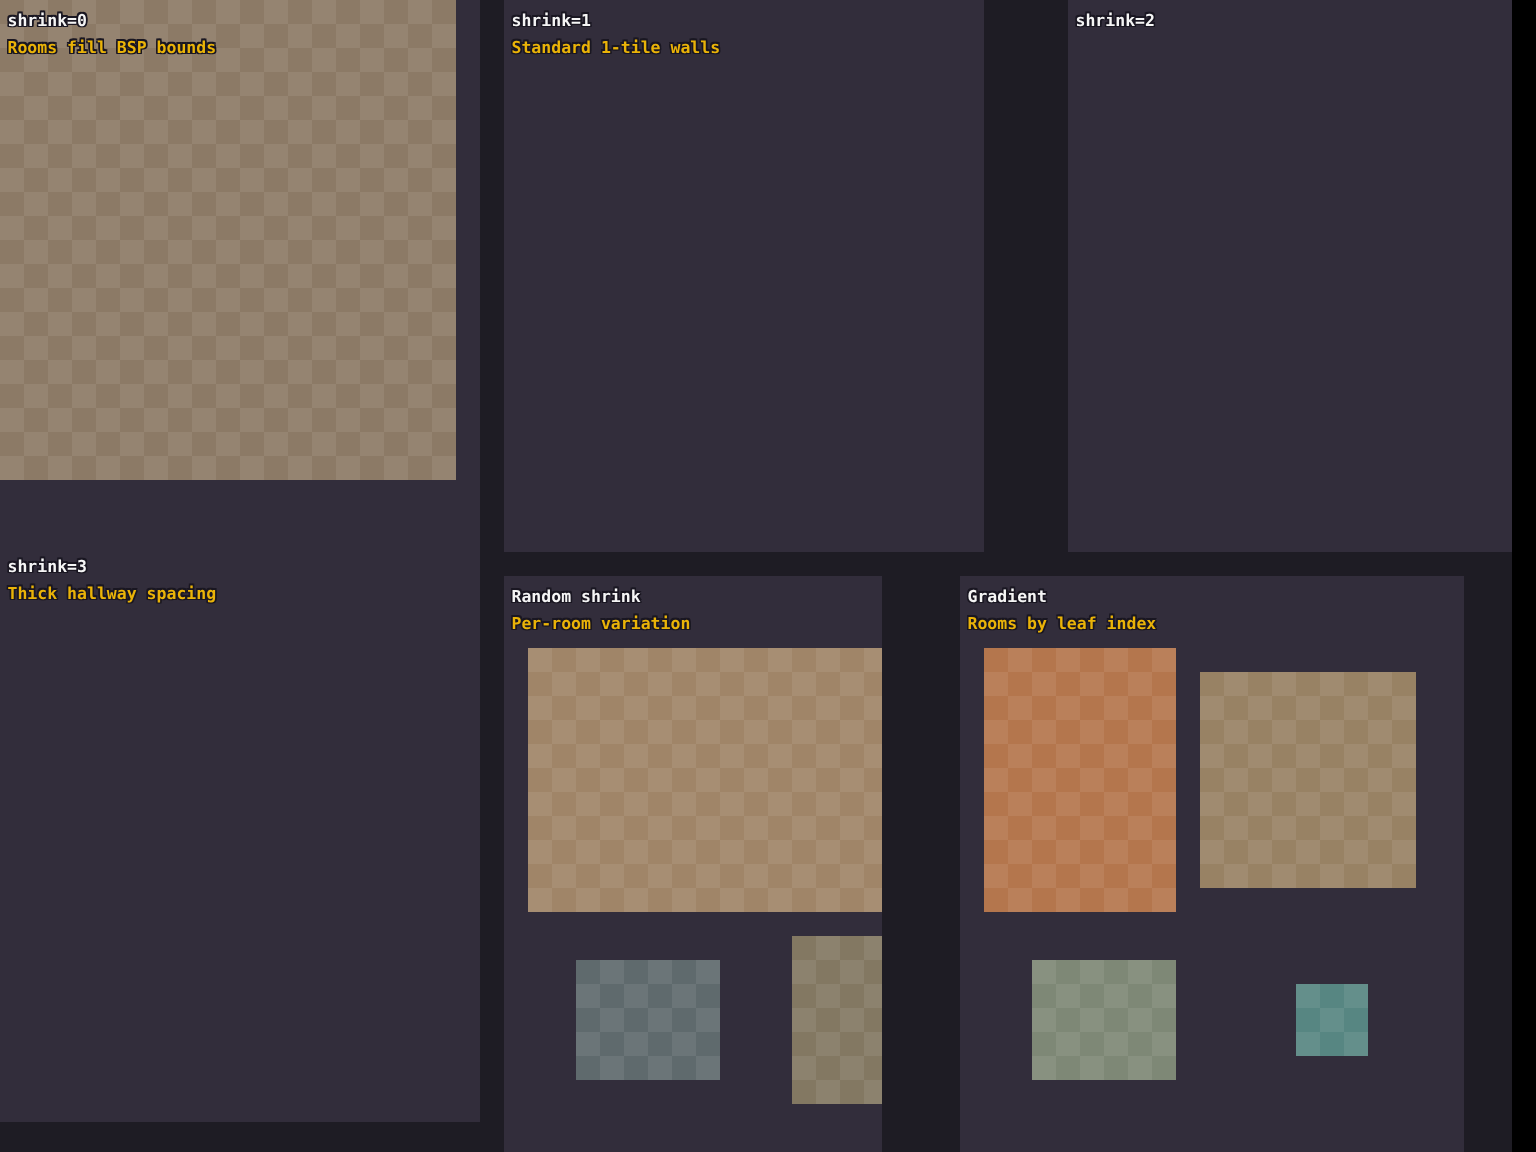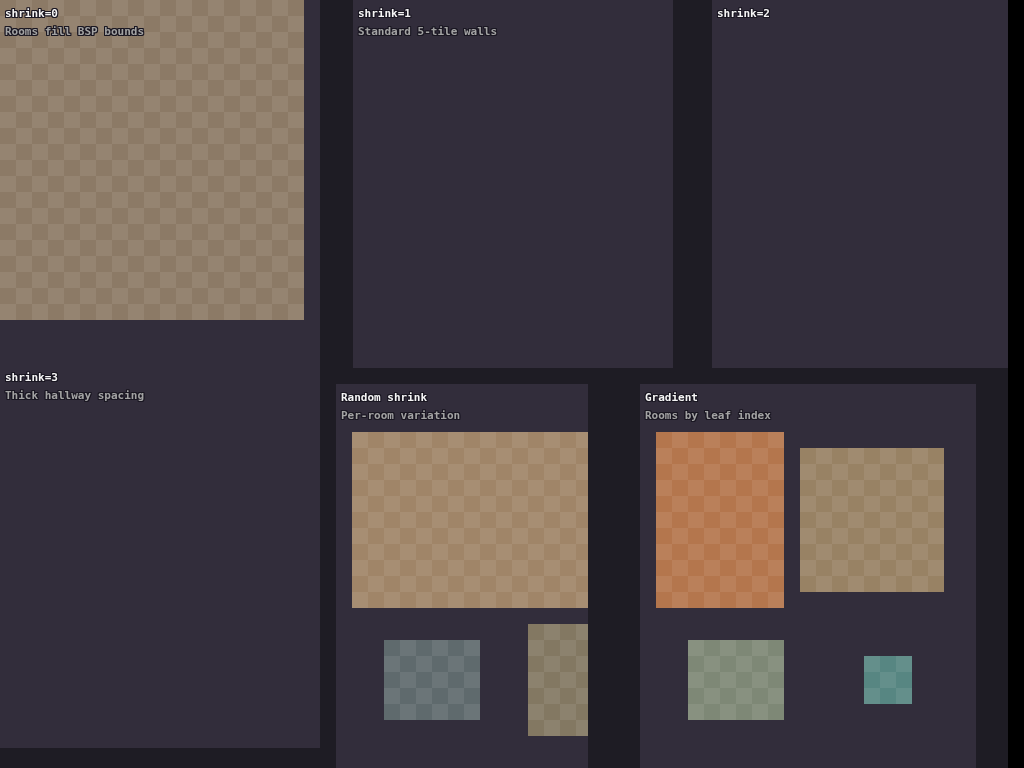--- a/index.html
+++ b/index.html
@@ -38,21 +38,21 @@
   .panel-title, .panel-subtitle {
     font-size: 11px;
     line-height: 18px;
     font-weight: 700;
     white-space: pre;
     text-shadow:
       1px 0 #1a1722, -1px 0 #1a1722, 0 1px #1a1722, 0 -1px #1a1722,
       1px 1px #1a1722, -1px -1px #1a1722, 1px -1px #1a1722, -1px 1px #1a1722;
   }
   .panel-title { color: #f5f5f5; }
-  .panel-subtitle { color: #a3a3a3; }
+  .panel-subtitle { color: #eab308; }
   .room {
     position: absolute;
     background-image: conic-gradient(
       rgba(255,255,255,0.075) 0 25%,
       transparent 0 50%,
       rgba(255,255,255,0.075) 0 75%,
       transparent 0
     );
     background-size: 32px 32px;
     background-repeat: repeat;
@@ -71,24 +71,24 @@
   <div id="board">
 
     <section class="panel" style="left: 0px; top: 0px; width: 320px; height: 368px; background: rgb(50, 45, 59);">
       <header class="panel-header">
         <div class="panel-title">shrink=0</div>
         <div class="panel-subtitle">Rooms fill BSP bounds</div>
       </header>
       <div class="room" style="left: 0px; top: 0px; width: 304px; height: 320px; background-color: rgb(140, 122, 102); background-position: 0px 0px;"></div>
     </section>
 
-    <section class="panel" style="left: 336px; top: 0px; width: 320px; height: 368px; background: rgb(50, 45, 59); margin-left: 17px;">
+    <section class="panel" style="left: 336px; top: 0px; width: 320px; height: 368px; background: rgb(50, 45, 59);">
       <header class="panel-header">
         <div class="panel-title">shrink=1</div>
-        <div class="panel-subtitle">Standard 5-tile walls</div>
+        <div class="panel-subtitle">Standard 1-tile walls</div>
       </header>
     </section>
 
     <section class="panel" style="left: 672px; top: 0px; width: 336px; height: 368px; background: rgb(50, 45, 59); margin-left: 40px;">
       <header class="panel-header">
         <div class="panel-title">shrink=2</div>
       </header>
     </section>
 
     <section class="panel" style="left: 0px; top: 364px; width: 320px; height: 384px; background: rgb(50, 45, 59);">

